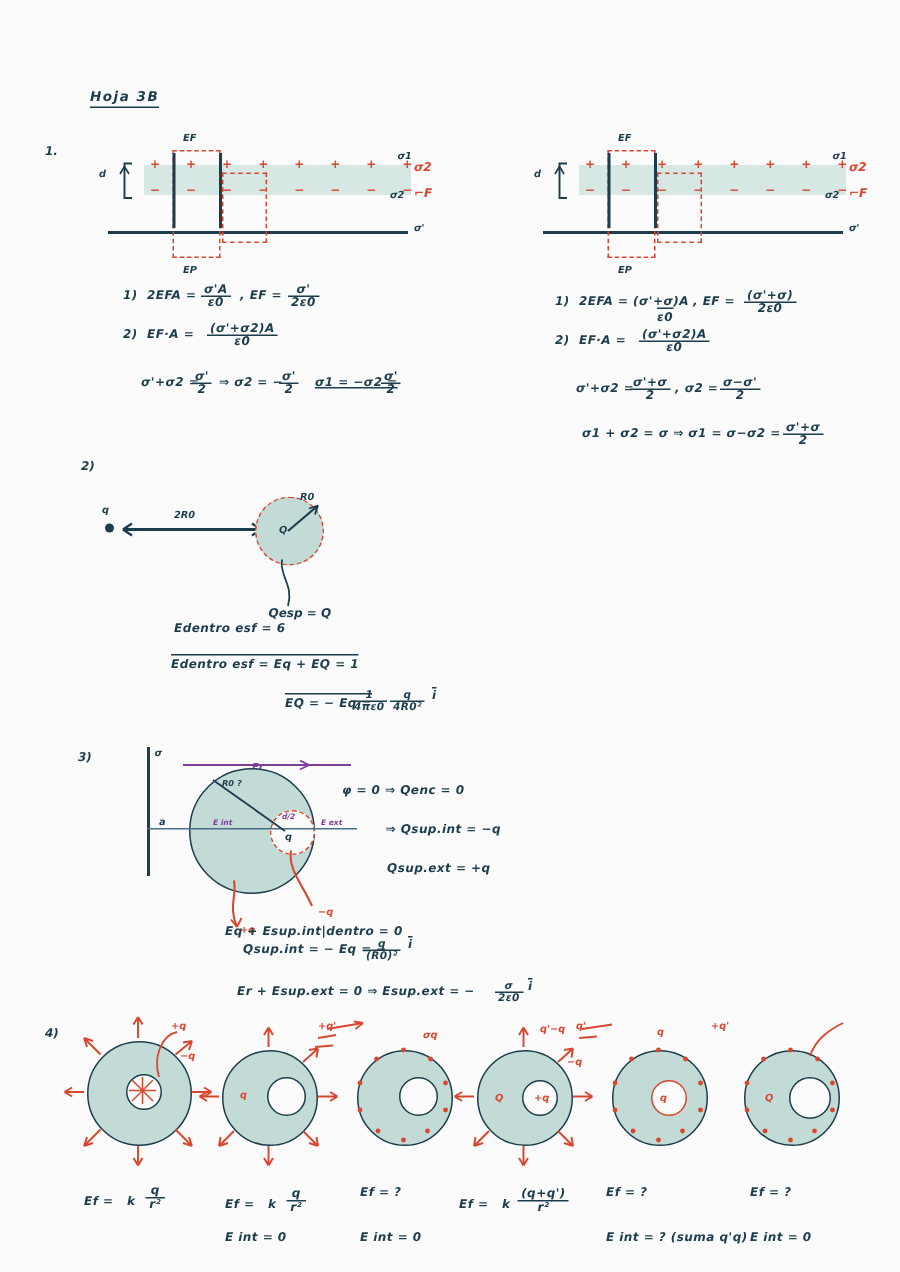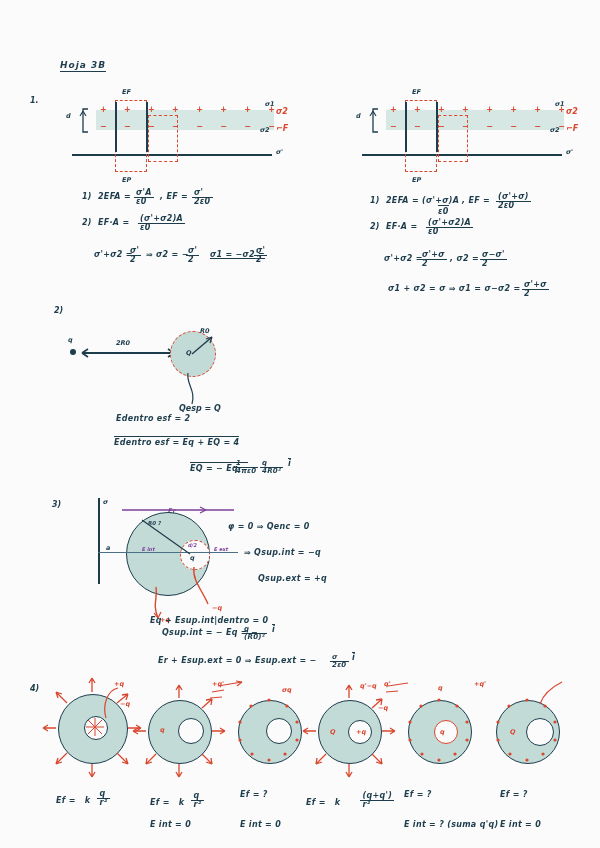--- a/index.html
+++ b/index.html
@@ -43,21 +43,21 @@
   }
   .eq.small{font-size:7px;}
   .lbl{
     font-size:6.5px;font-style:italic;font-weight:bold;
     color:#1d3d4d;white-space:nowrap;
   }
   .lbl.red{color:#d9472f;}
   .lbl.purple{color:#7b3f98;}
   .lbl.big{font-size:8px;}
 
-  .frac{display:inline-block;text-align:left;vertical-align:middle;line-height:1.05;}
+  .frac{display:inline-block;text-align:center;vertical-align:middle;line-height:1.05;}
   .frac .num{display:block;border-bottom:1.1px solid currentColor;padding:0 2px;}
   .frac .den{display:block;padding:0 2px;}
 
   
   .slab{
     background:#d6e7e4;
     border:0;
   }
   .baseline{background:#1d3d4d;height:2px;}
   .dashbox{border:1.4px dashed #d9472f;}
@@ -256,22 +256,22 @@
     </svg>
     <div class="abs lbl" style="left:140px;top:1px;">R0</div>
 
     <svg class="abs" style="left:106px;top:46px;" width="50" height="36" viewBox="0 0 50 36">
       <path d="M22 1 C20 12, 30 18, 26 32" stroke="#1d3d4d" stroke-width="1.2" fill="none"></path>
     </svg>
     <div class="abs lbl big" style="left:84px;top:78px;padding-left:35px;">Qesp = Q</div>
   </div>
 
   <div class="abs" style="left:116px;top:414px;">
-    <div class="eq" style="position:absolute;left:0;top:0;">Edentro esf = 2</div>
-    <div class="eq" style="position:absolute;left:-2px;top:22px;border-top:1.2px solid #1d3d4d;padding-top:1px;">Edentro esf = Eq + EQ = 4</div>
+    <div class="eq" style="position:absolute;left:0;top:0;">Edentro esf = 6</div>
+    <div class="eq" style="position:absolute;left:-2px;top:22px;border-top:1.2px solid #1d3d4d;padding-top:1px;">Edentro esf = Eq + EQ = 1</div>
     <div class="eq" style="position:absolute;left:74px;top:48px;border-top:1.2px solid #1d3d4d;padding-top:1px;">EQ = − Eq =</div>
     <div style="position:absolute;left:118px;top:46px;" class="eq small">
       <span class="frac"><span class="num">1</span><span class="den">4πε0</span></span>
     </div>
     <div style="position:absolute;left:144px;top:46px;" class="eq small">
       <span class="frac"><span class="num">q</span><span class="den">4R0²</span></span>
     </div>
     <div class="eq" style="position:absolute;left:172px;top:44px;border-top:1.2px solid #1d3d4d;">i</div>
   </div>
 
@@ -311,21 +311,21 @@
     </svg>
     <div class="abs lbl red" style="left:68px;top:120px;">+q</div>
     <svg class="abs" style="left:96px;top:70px;" width="34" height="44" viewBox="0 0 34 44">
       <path d="M6 1 C4 14, 14 24, 20 38" stroke="#d9472f" stroke-width="1.4" fill="none"></path>
     </svg>
     <div class="abs lbl red" style="left:120px;top:108px;">−q</div>
   </div>
 
   <div class="abs" style="left:228px;top:522px;">
     <div class="eq" style="position:absolute;left:0;top:0;">φ = 0 ⇒ Qenc = 0</div>
-    <div class="eq" style="position:absolute;left:16px;top:26px;">⇒ Qsup.int = −q</div>
+    <div class="eq" style="position:absolute;left:29px;top:26px;">⇒ Qsup.int = −q</div>
     <div class="eq" style="position:absolute;left:30px;top:52px;">Qsup.ext = +q</div>
   </div>
 
   <div class="abs" style="left:150px;top:604px;">
     <div class="eq" style="position:absolute;left:0;top:12px;">Eq + Esup.int|dentro = 0</div>
     <div class="eq" style="position:absolute;left:12px;top:24px;">Qsup.int = − Eq = −</div>
     <div style="position:absolute;left:92px;top:22px;" class="eq small">
       <span class="frac"><span class="num">q</span><span class="den">(R0)²</span></span>
     </div>
     <div class="eq" style="position:absolute;left:122px;top:20px;border-top:1.2px solid #1d3d4d;">i</div>
@@ -446,21 +446,21 @@
         <path d="M25 71 L15 81 M15 81 L21 79 M15 81 L16 75"></path>
         <path d="M15 48 L2 48 M2 48 L7 45 M2 48 L7 51"></path>
       </g>
     </svg>
     <div class="abs lbl red" style="left:42px;top:-18px;">q'−q</div>
     <div class="abs lbl red" style="left:60px;top:4px;">−q</div>
   </div>
   <div class="abs" style="left:306px;top:790px;">
     <span class="eq">Ef =</span>
     <span class="eq" style="margin-left:4px;">k</span>
-    <span class="frac eq" style="margin-left:15px;"><span class="num">(q+q')</span><span class="den">r²</span></span>
+    <span class="frac eq" style="margin-left:0;"><span class="num">(q+q')</span><span class="den">r²</span></span>
   </div>
 
   <div class="abs" style="left:408px;top:700px;width:66px;height:66px;">
     <div class="abs" style="left:0;top:0;width:62px;height:62px;border-radius:50%;background:#c3dbd7;border:1.8px solid #1d3d4d;"></div>
     <div class="abs" style="left:26px;top:20px;width:22px;height:22px;border-radius:50%;background:#fbfbfb;border:1.5px solid #d9472f;"></div>
     <div class="abs lbl red" style="left:32px;top:28px;">q</div>
     <svg class="abs" style="left:-4px;top:-4px;" width="70" height="70" viewBox="0 0 70 70">
       <g fill="#d9472f">
         <circle cx="35" cy="4" r="1.6"></circle>
           <circle cx="53" cy="10" r="1.6"></circle>

